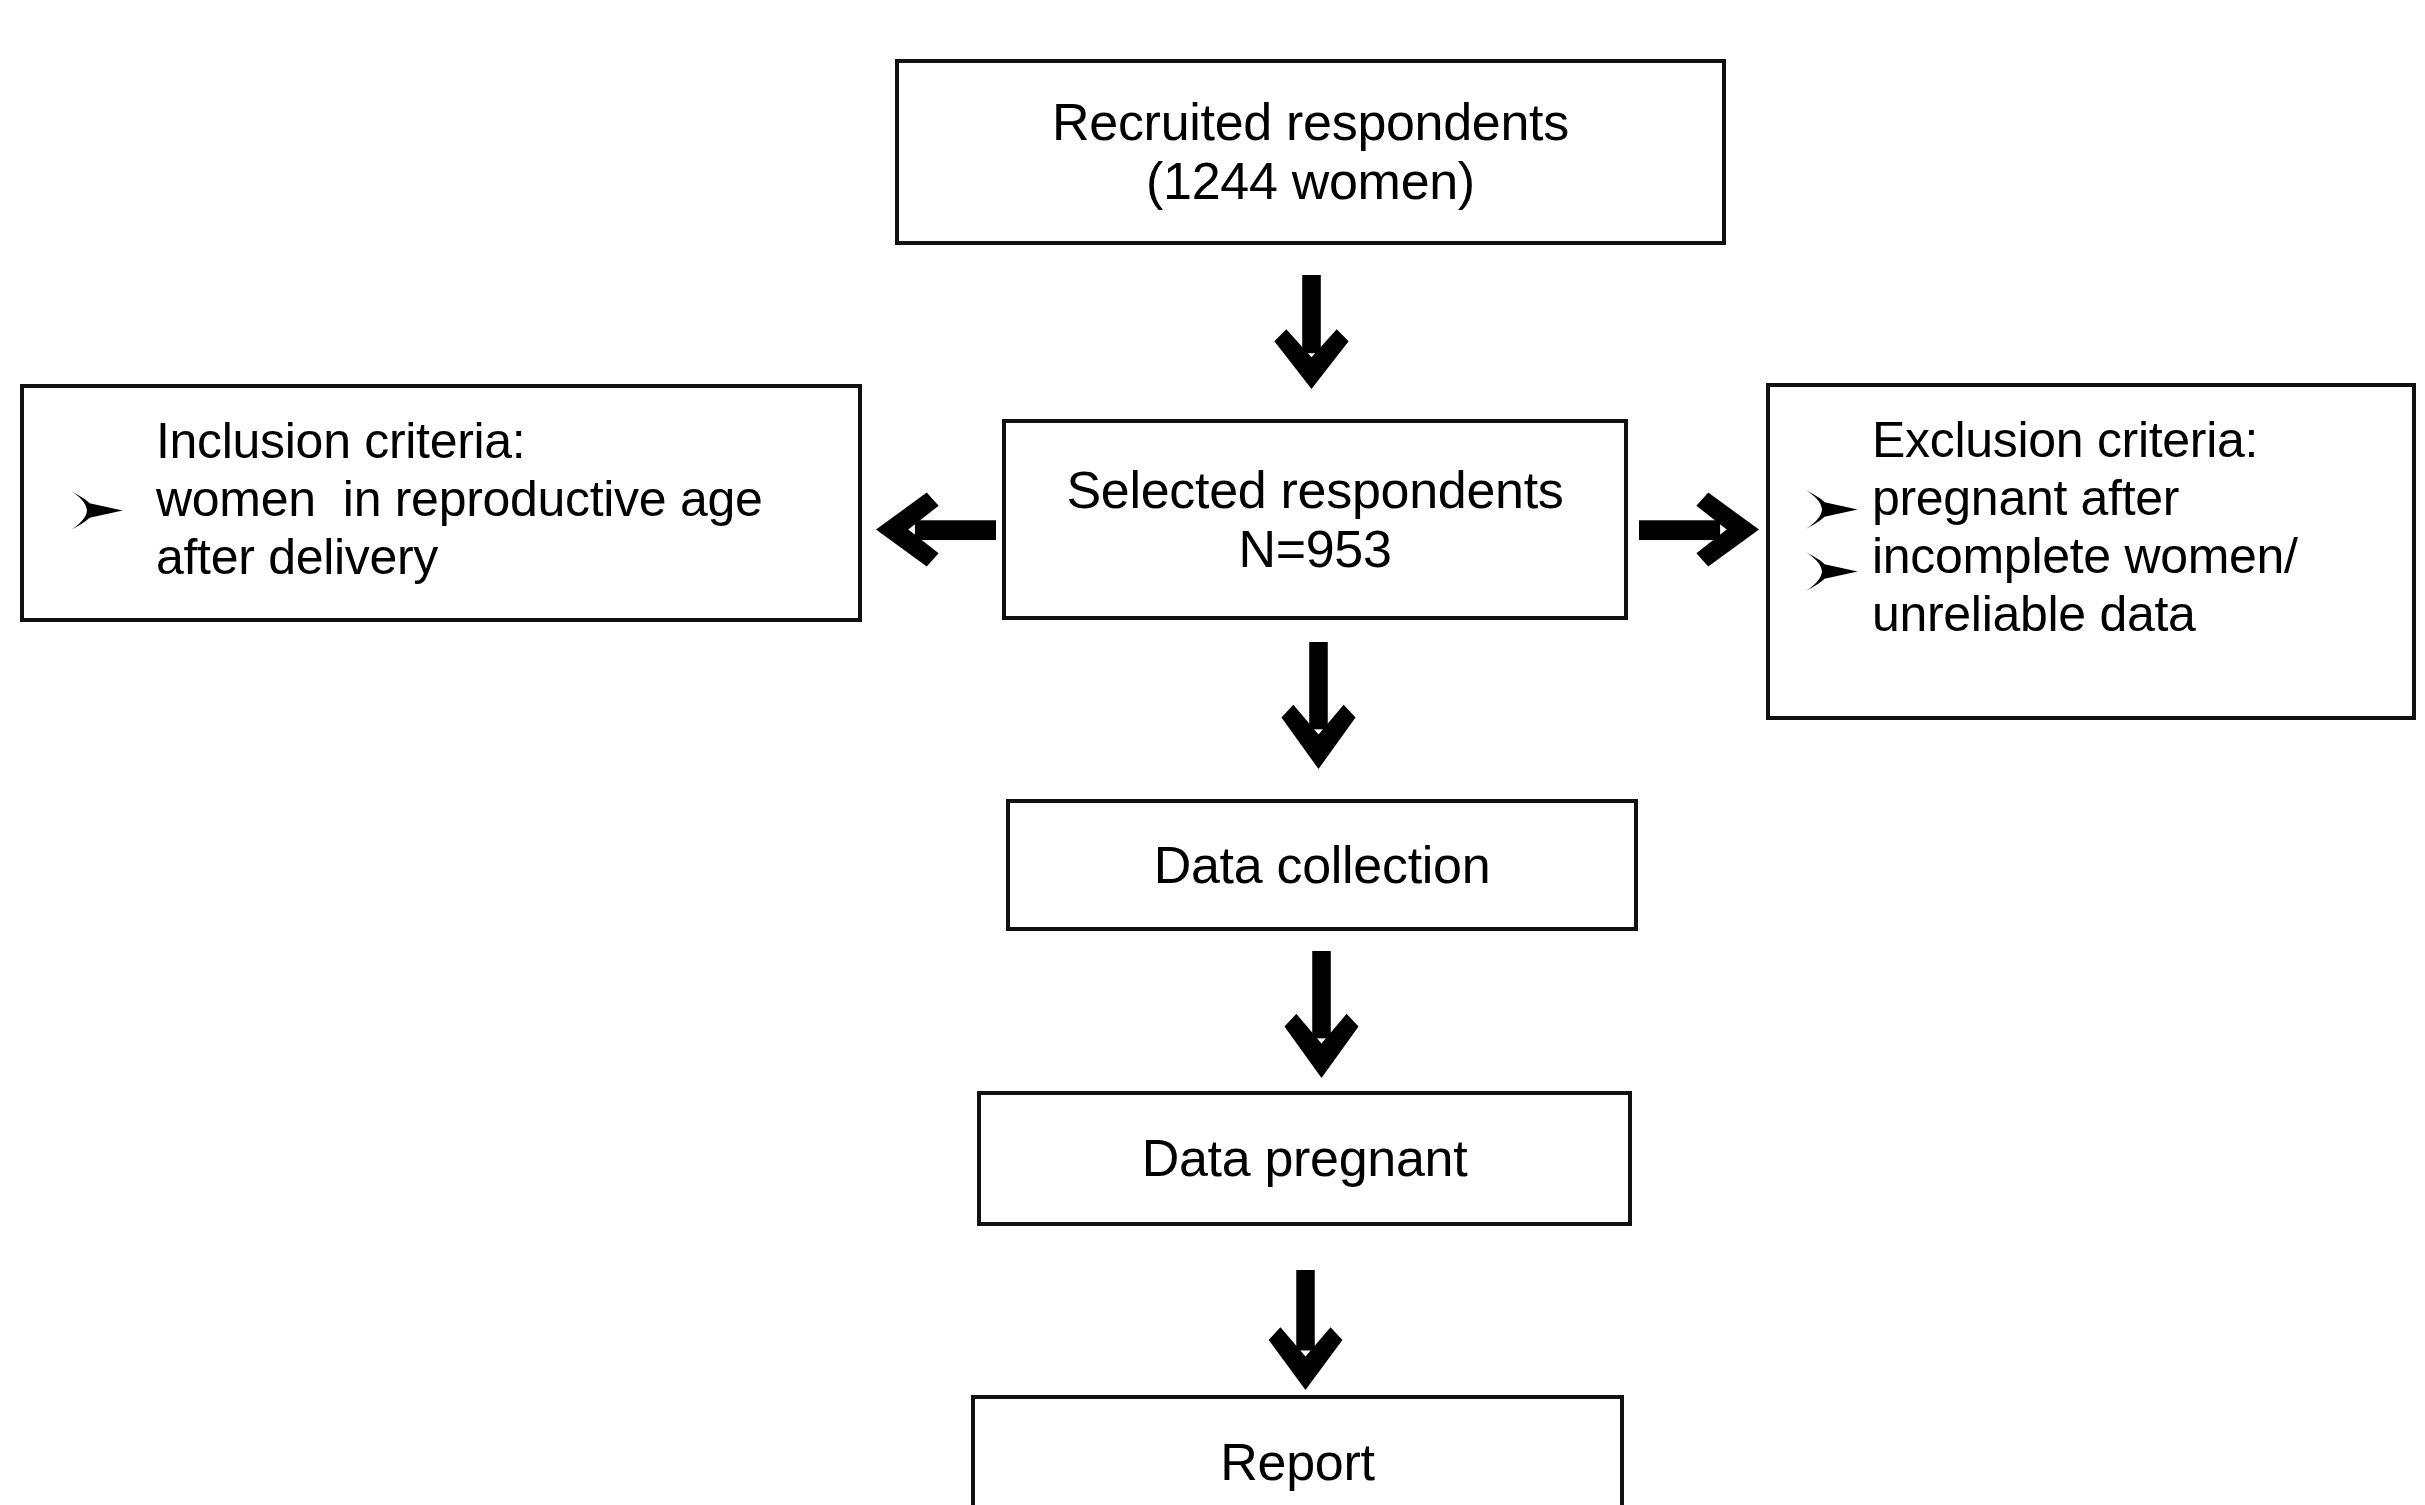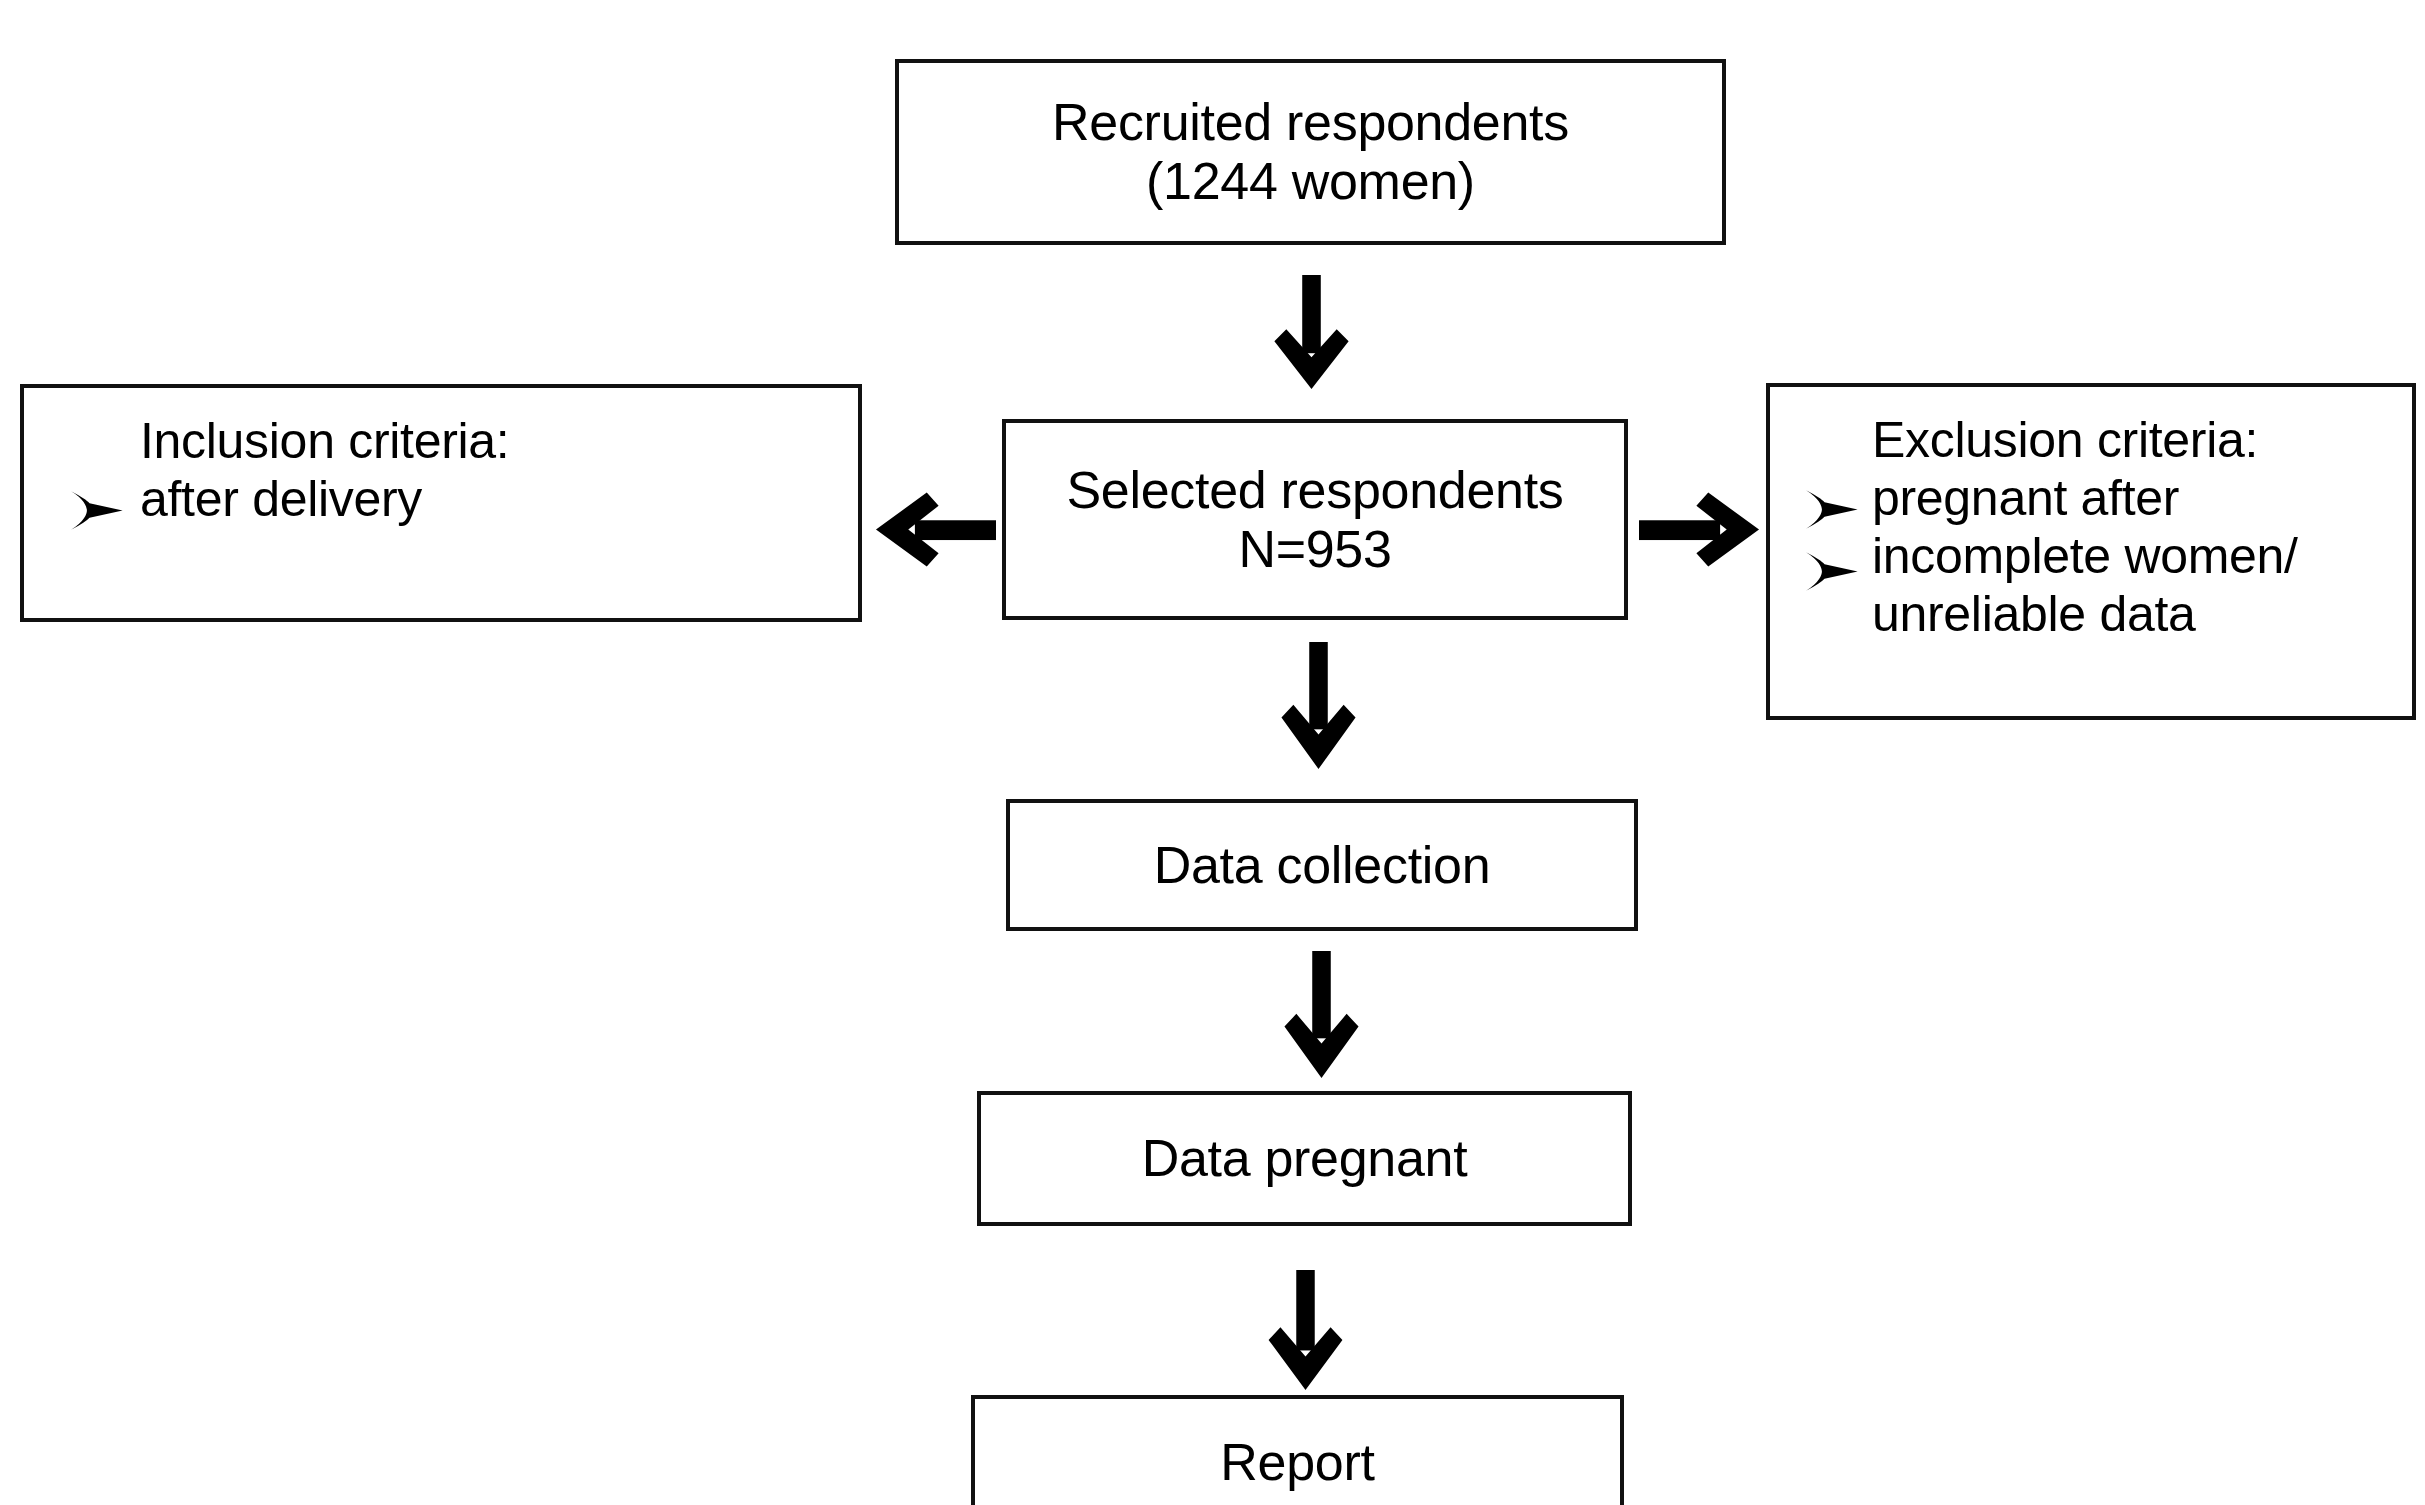--- a/index.html
+++ b/index.html
@@ -79,22 +79,23 @@
       <polygon points="70,172 14,100 32,82 70,124 108,82 126,100" fill="#000000"></polygon>
     </svg>
   </div>
 
   <div class="box" style="left:20px; top:340px; width:842px; height:238px; display:block;">
     <div class="bullet-icon" style="left:43px; top:102px;">
       <svg viewBox="0 0 86 62" xmlns="http://www.w3.org/2000/svg">
         <path d="M6 2 C 26 14, 30 26, 30 31 C 30 36, 26 48, 6 60 C 22 52, 30 46, 34 42 L 84 31 L 34 20 C 30 16, 22 10, 6 2 Z" fill="#000000"></path>
       </svg>
     </div>
-    <div class="criteria-body" style="left:116px; top:24.4px;">
+    <div class="criteria-body" style="left:132px; top:24.4px;">
       <div class="criteria-line">Inclusion criteria:</div>
+      <div class="criteria-line">women  in reproductive age</div>
       <div class="criteria-line">after delivery</div>
     </div>
   </div>
 
   <div class="arrow" style="left:874px; top:439px; width:122px; height:93px;">
     <svg viewBox="0 0 185 140" xmlns="http://www.w3.org/2000/svg">
       <rect x="62" y="56" width="123" height="30" fill="#000000"></rect>
       <polygon points="3,70 80,14 98,34 52,70 98,106 80,126" fill="#000000"></polygon>
     </svg>
   </div>

